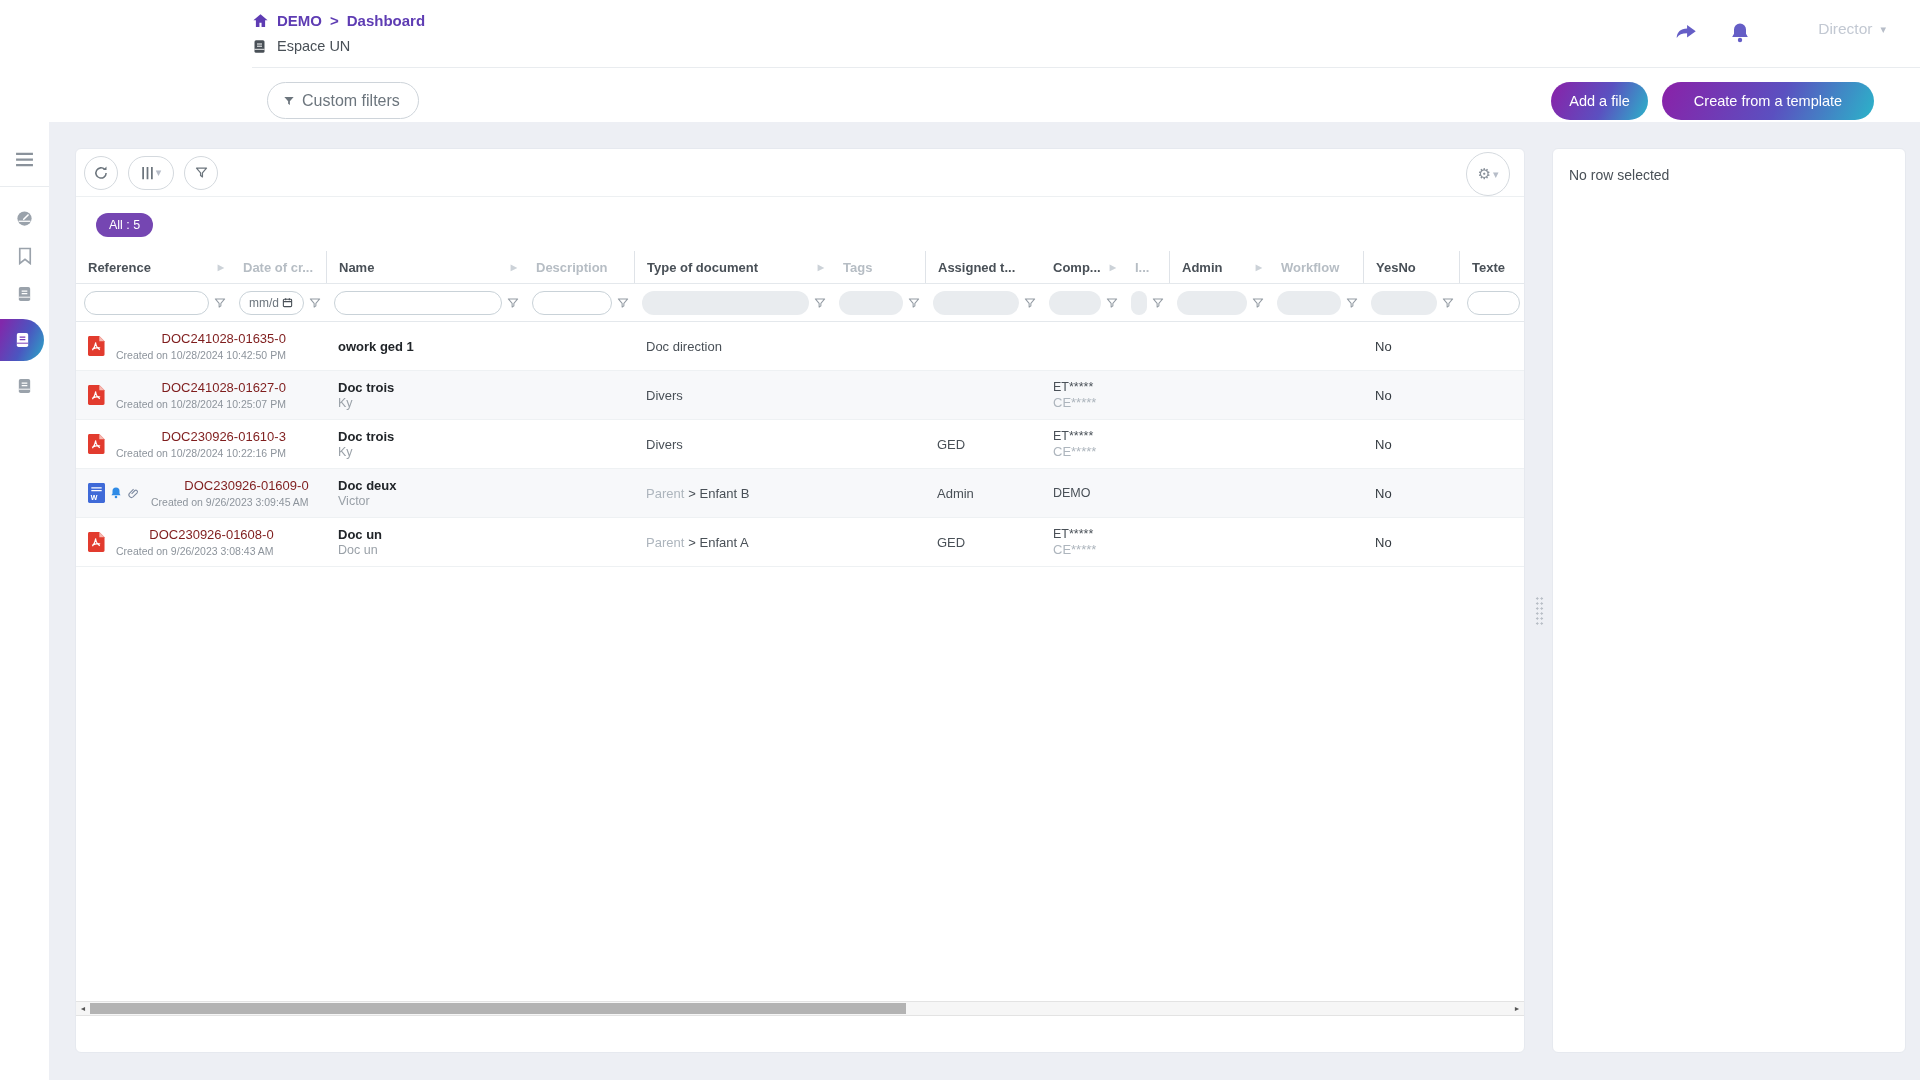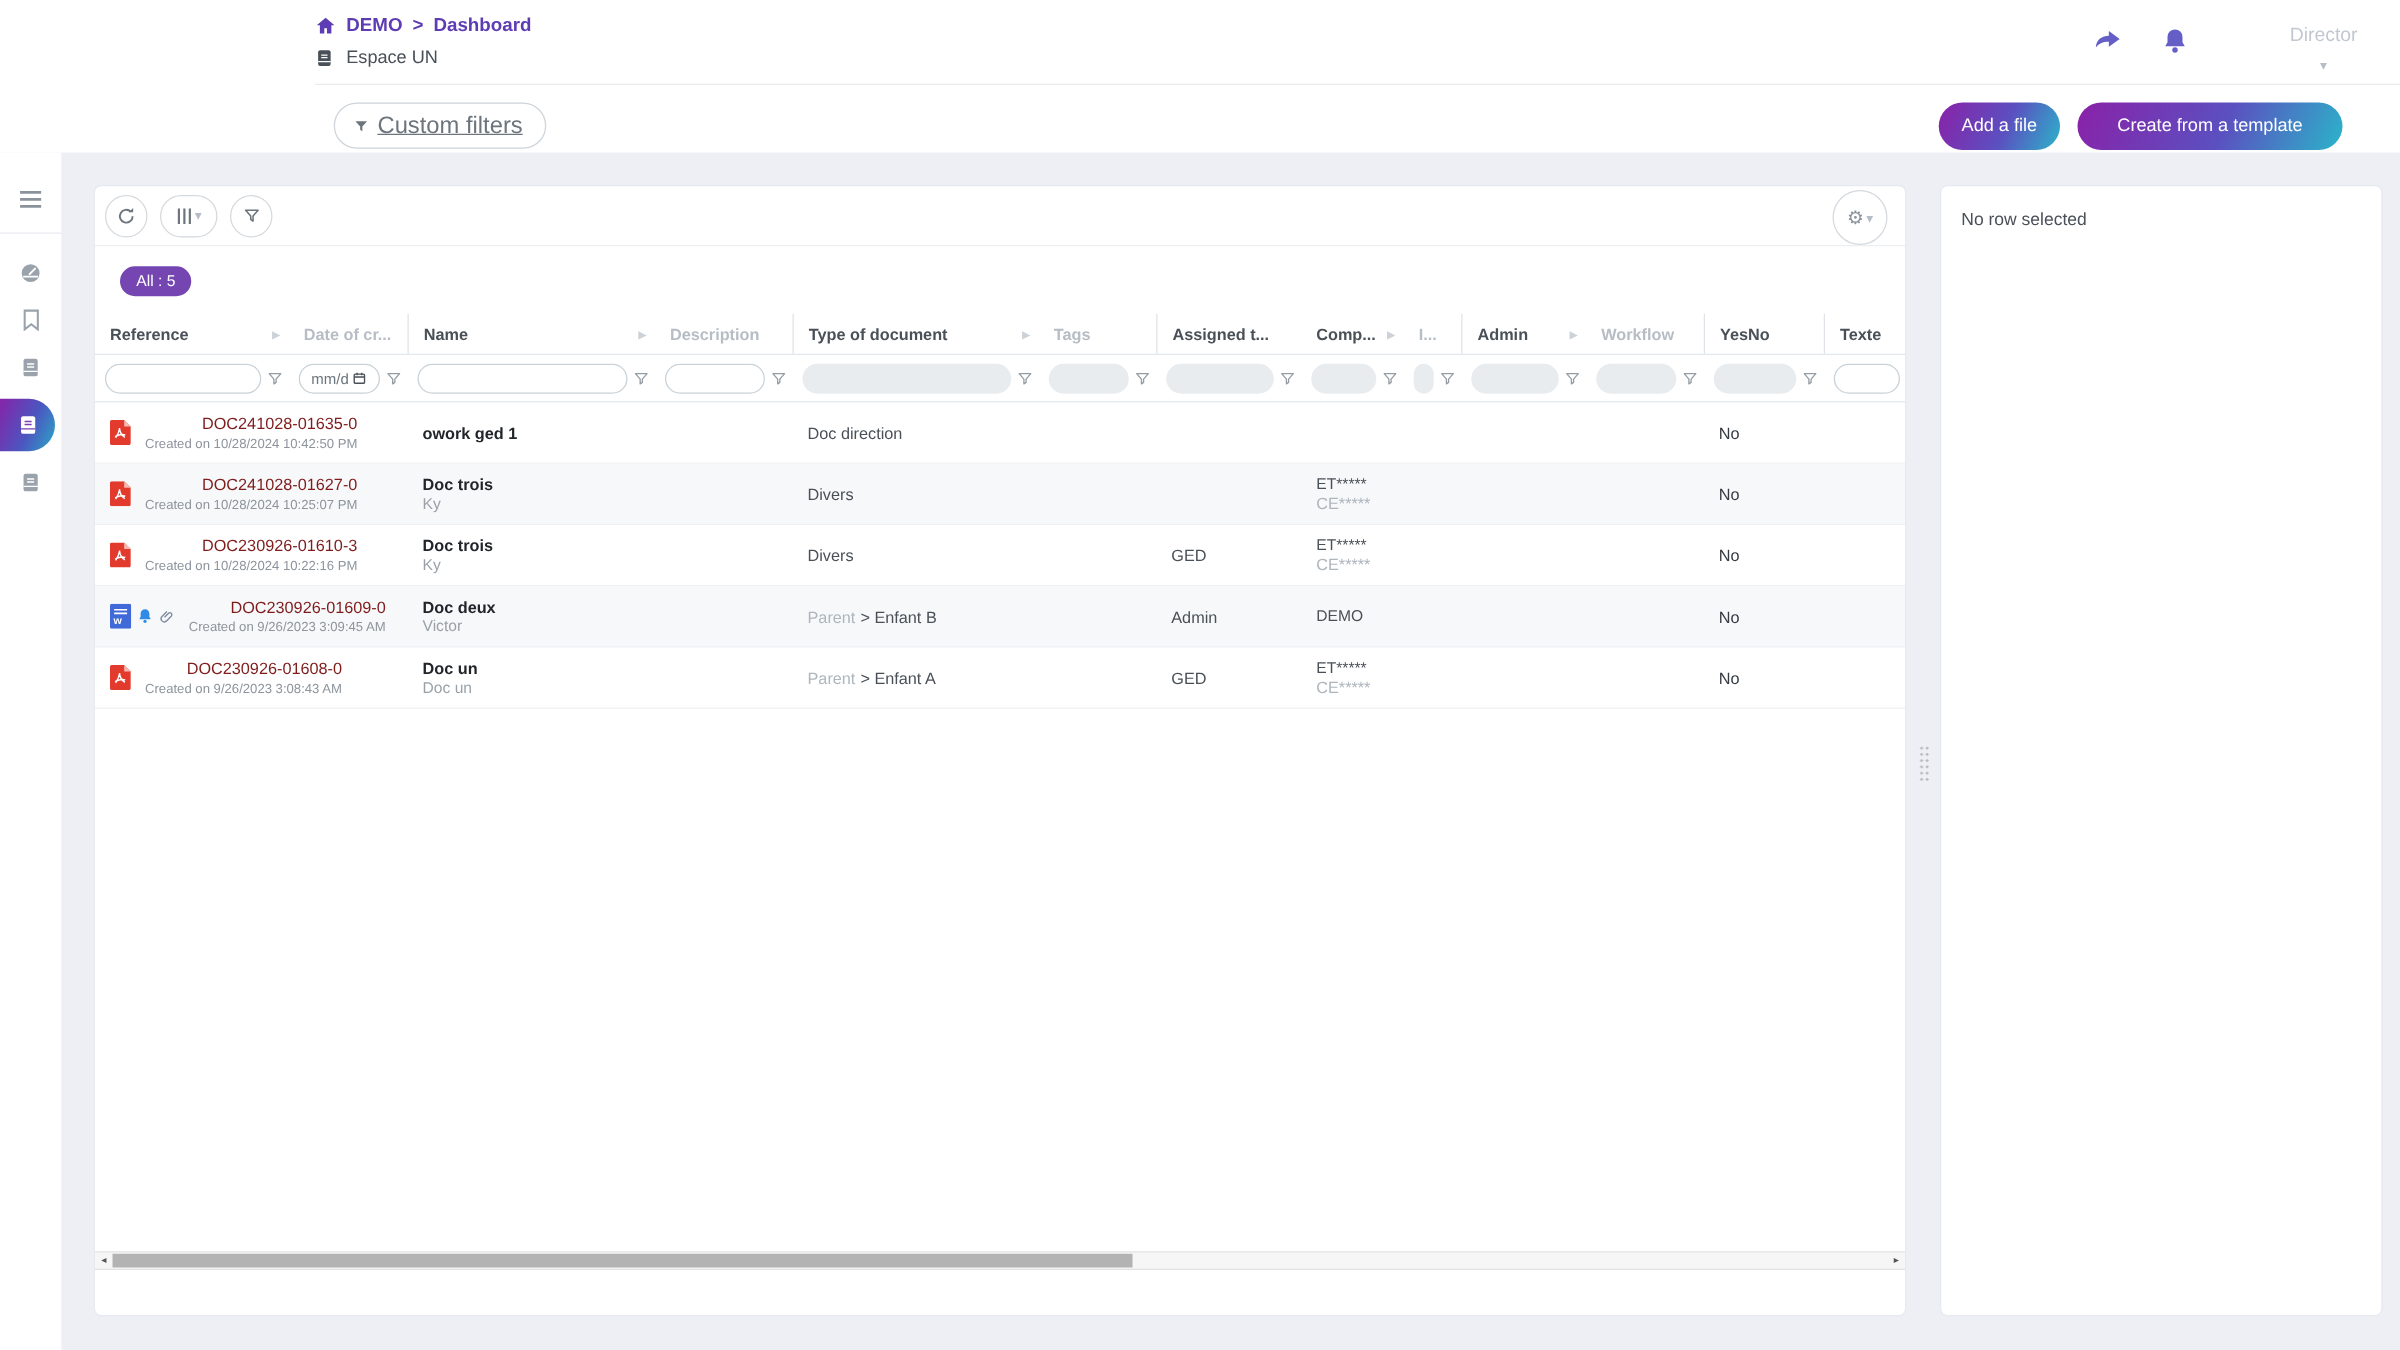--- a/index.html
+++ b/index.html
@@ -13,30 +13,30 @@
   .logo { position:absolute; left:12px; top:4px; width:120px; text-align:center; }
   .logo-word { display:block; margin-top:2px; font-size:13px; font-weight:bold; letter-spacing:7px;
     background:linear-gradient(90deg,#8a2bac,#5b53c2 45%,#2bb6c8); -webkit-background-clip:text; background-clip:text; color:transparent; }
   .crumbs { position:absolute; left:252px; top:12px; display:flex; align-items:center; gap:8px;
     font-size:15px; font-weight:bold; color:#5e3cb3; }
   .crumb-sub { position:absolute; left:252px; top:38px; display:flex; align-items:center; gap:10px;
     font-size:14.5px; color:#495057; font-weight:normal; }
   .top-divider { position:absolute; left:252px; right:0; top:67px; height:1px; background:#e9ecef; }
   .btn-outline { position:absolute; left:267px; top:82px; height:37px; padding:0 18px 0 14px;
     border:1px solid #ced4da; border-radius:19px; background:#fff; display:flex; align-items:center; gap:6px;
-    font-size:19px; color:#6c757d; cursor:pointer;text-decoration:underline; }
+    font-size:16px; color:#6c757d; cursor:pointer; }
   .top-search { position:absolute; left:1240px; top:17px; width:415px; height:34px; background:#f0f2f8;
     border:1px solid #dcdfe9; border-radius:17px; display:flex; align-items:center; padding:0 12px 0 16px; }
   .top-search input { flex:1; border:none; background:transparent; outline:none; font-size:13.5px;
     font-family:"Liberation Sans",sans-serif; color:#495057; }
   .top-search input::placeholder { color:#8a93a5; }
   .icon-btn { position:absolute; top:16px; width:34px; height:34px; display:flex; align-items:center;
     justify-content:center; cursor:pointer; }
   .user-menu { position:absolute; right:34px; top:20px; display:flex; align-items:center; gap:8px;
-    font-size:15.5px; color:#c2c8d2; cursor:pointer;flex-direction:column; }
+    font-size:15.5px; color:#c2c8d2; cursor:pointer; }
   .caret { font-size:11px; color:#b7bdc8; }
   .grad-btn { position:absolute; top:82px; height:38px; border:none; border-radius:19px; color:#fff;
     font-size:14.5px; font-family:"Liberation Sans",sans-serif; padding:0 22px; cursor:pointer;
     background:linear-gradient(115deg,#8a21a8 0%,#5b50c0 55%,#2bb4c9 100%); }
   .grad-btn.add { left:1551px; width:97px; padding:0; }
   .grad-btn.create { left:1662px; width:212px; padding:0; }
   
   .sidebar { position:absolute; left:0; top:122px; width:49px; bottom:0; background:#fff; z-index:1; }
   .side-item { width:49px; height:38px; display:flex; align-items:center; justify-content:center; cursor:pointer; }
   .side-divider { height:1px; background:#e9ecef; margin:8px 0 12px 0; }

